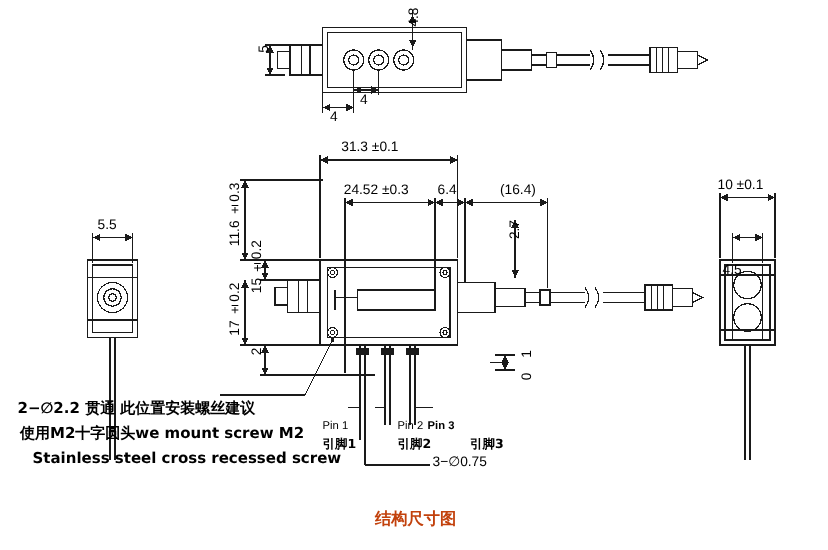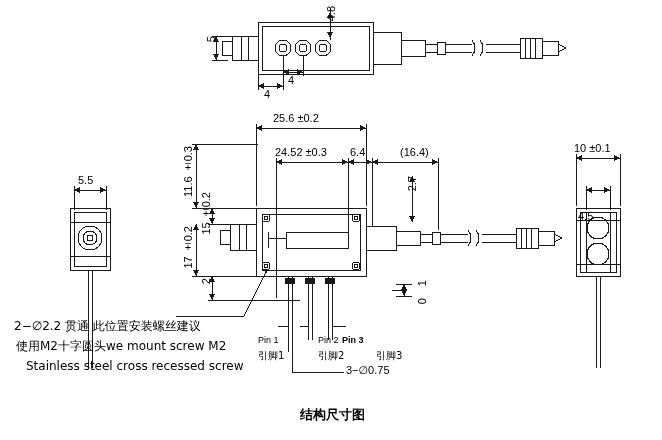--- a/index.html
+++ b/index.html
@@ -15,32 +15,32 @@
   svg{position:absolute;left:0;top:0;}
   .lbl{
     position:absolute;
     font-family:"Liberation Sans", sans-serif;
     font-size:11px;
     color:#000;
     white-space:nowrap;
     line-height:1.1;
   }
   .lbl.small{font-size:9px;}
-  .lbl.cn{font-family:"DejaVu Sans", sans-serif;font-size:12px;}
+  .lbl.cn{font-family:"DejaVu Sans", sans-serif;font-size:12px;font-weight:bold;}
   .lbl.vert{
     writing-mode:vertical-rl;
     text-orientation:mixed;
     transform:rotate(180deg);
   }
   .title{
     position:absolute;
     font-family:Liberation Mono, monospace;
     font-size:13px;
     font-weight:bold;
-    color:#000000;
+    color:#c2410c;
   }
 </style>
 </head>
 <body>
 
 <div id="stage">
 
   <svg width="662" height="440" viewBox="0 0 662 440">
     <g stroke="#1a1a1a" fill="none" stroke-width="1" shape-rendering="crispEdges">
 
@@ -261,21 +261,21 @@
       <line x1="586" y1="186" x2="586" y2="210"></line>
       <line x1="610" y1="186" x2="610" y2="210"></line>
     </g>
   </svg>
 
   <div class="lbl vert" style="left:325px;top:6px;">4.8</div>
   <div class="lbl vert" style="left:205px;top:36px;">5</div>
   <div class="lbl" style="left:264px;top:88px;">4</div>
   <div class="lbl" style="left:288px;top:74px;">4</div>
 
-  <div class="lbl" style="left:273px;top:112px;">25.6 ±0.2</div>
+  <div class="lbl" style="left:273px;top:112px;">31.3 ±0.1</div>
   <div class="lbl" style="left:275px;top:146px;">24.52 ±0.3</div>
   <div class="lbl" style="left:350px;top:146px;">6.4</div>
   <div class="lbl" style="left:400px;top:146px;">(16.4)</div>
 
   <div class="lbl vert" style="left:182px;top:146px;">11.6 ±0.3</div>
   <div class="lbl vert" style="left:200px;top:192px;">15 ±0.2</div>
   <div class="lbl vert" style="left:182px;top:226px;">17 ±0.2</div>
   <div class="lbl vert" style="left:200px;top:278px;">2</div>
   <div class="lbl vert" style="left:406px;top:176px;">2.7</div>
   <div class="lbl vert" style="left:416px;top:280px;">1</div>

